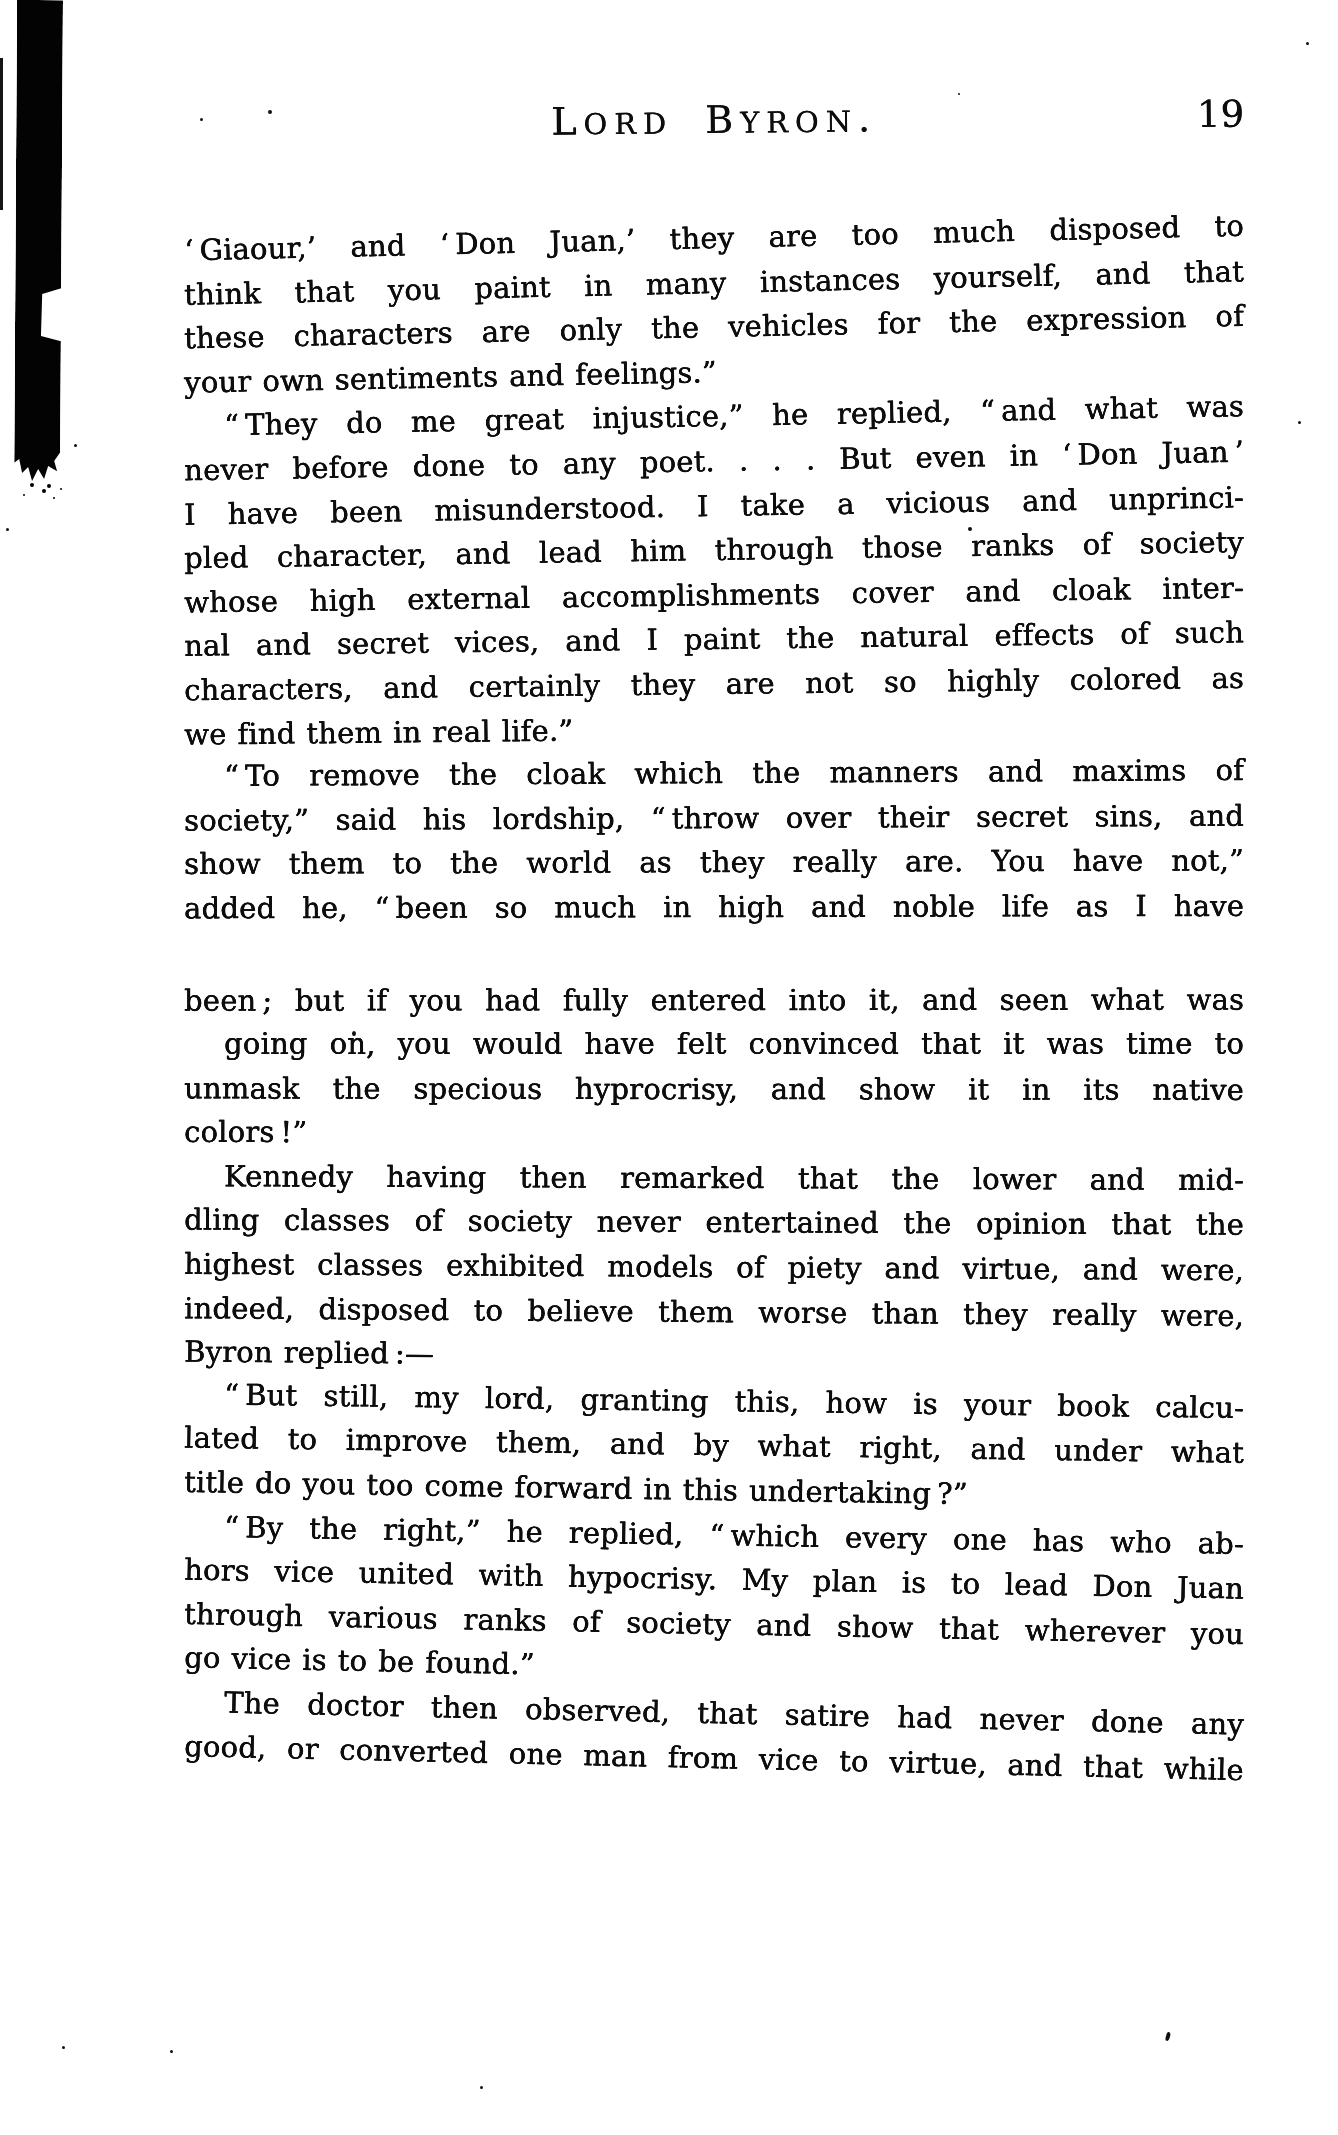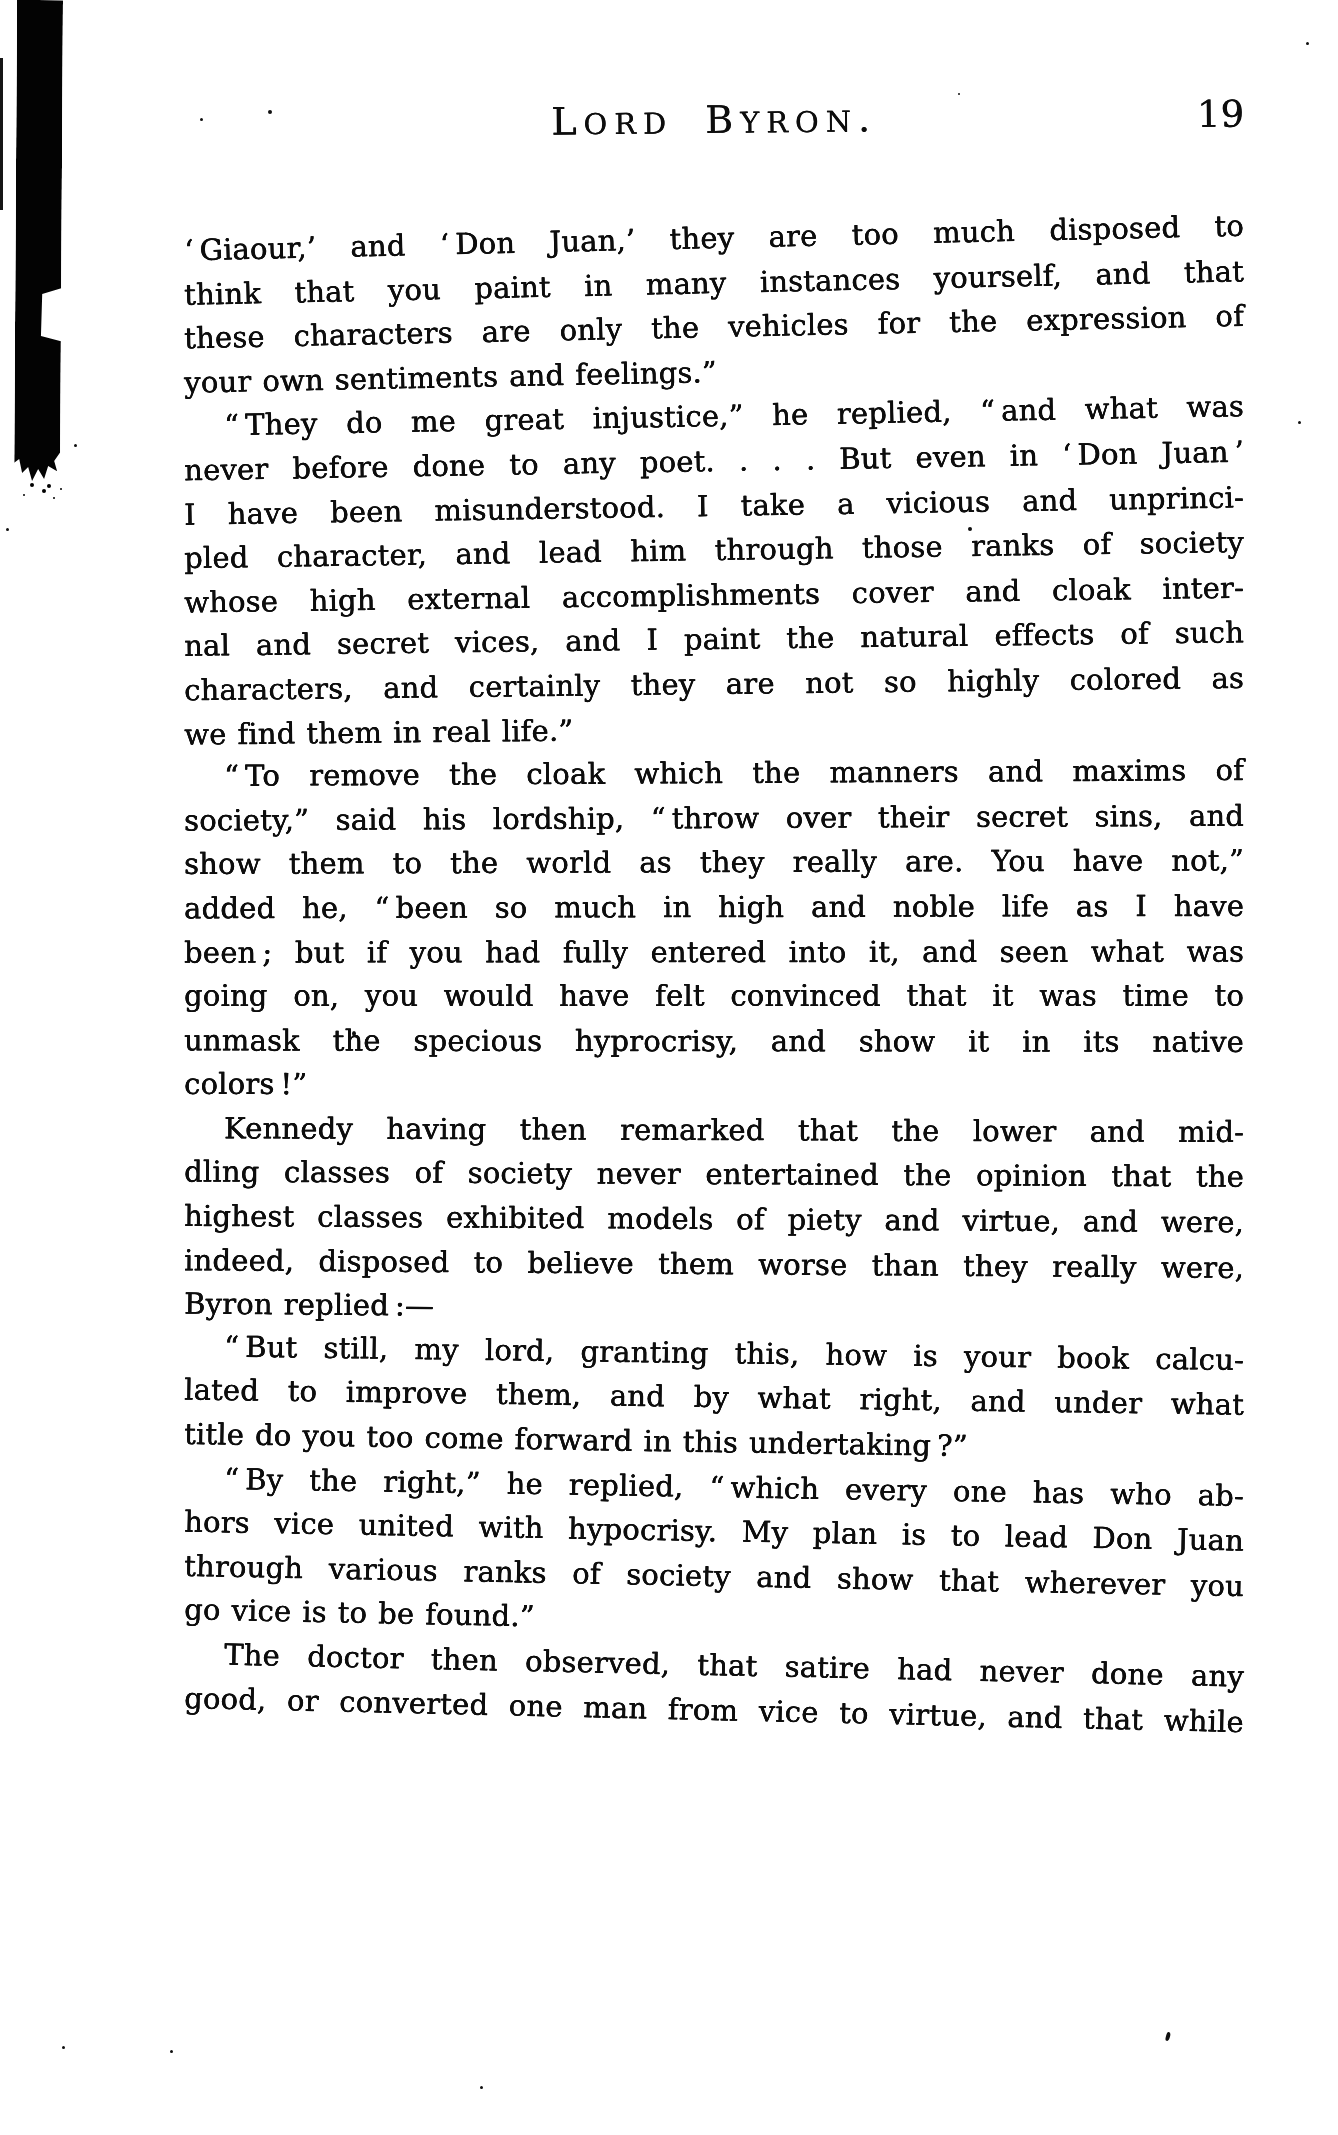--- a/index.html
+++ b/index.html
@@ -118,22 +118,22 @@
       <div class="line" style="transform: rotate(-0.806deg);">whose high external accomplishments cover and cloak inter-</div>
       <div class="line" style="transform: rotate(-0.738deg);">nal and secret vices, and I paint the natural effects of such</div>
       <div class="line" style="transform: rotate(-0.671deg);">characters, and certainly they are not so highly colored as</div>
       <div class="line last" style="transform: rotate(-0.603deg);">we find them in real life.”</div>
     </div>
     <div class="paragraph">
       <div class="line indent" style="transform: rotate(-0.331deg);">“ To remove the cloak which the manners and maxims of</div>
       <div class="line" style="transform: rotate(-0.263deg);">society,” said his lordship, “ throw over their secret sins, and</div>
       <div class="line" style="transform: rotate(-0.195deg);">show them to the world as they really are. You have not,”</div>
       <div class="line" style="transform: rotate(-0.127deg);">added he, “ been so much in high and noble life as I have</div>
-      <div class="line" style="transform: rotate(-0.059deg);">been ; but if you had fully entered into it, and seen what was</div>
-      <div class="line" style="transform: rotate(0.009deg);">going on, you would have felt convinced that it was time to</div>
+      <div class="line" style="transform: rotate(-0.059deg); margin-top: 48px;">been ; but if you had fully entered into it, and seen what was</div>
+      <div class="line" style="transform: rotate(0.009deg); margin-left: 40px;">going on, you would have felt convinced that it was time to</div>
       <div class="line" style="transform: rotate(0.077deg);">unmask the specious hyprocrisy, and show it in its native</div>
       <div class="line last" style="transform: rotate(0.145deg);">colors !”</div>
     </div>
     <div class="paragraph">
       <div class="line indent" style="transform: rotate(0.213deg);">Kennedy having then remarked that the lower and mid-</div>
       <div class="line" style="transform: rotate(0.281deg);">dling classes of society never entertained the opinion that the</div>
       <div class="line" style="transform: rotate(0.349deg);">highest classes exhibited models of piety and virtue, and were,</div>
       <div class="line" style="transform: rotate(0.417deg);">indeed, disposed to believe them worse than they really were,</div>
       <div class="line last" style="transform: rotate(0.485deg);">Byron replied :—</div>
     </div>

